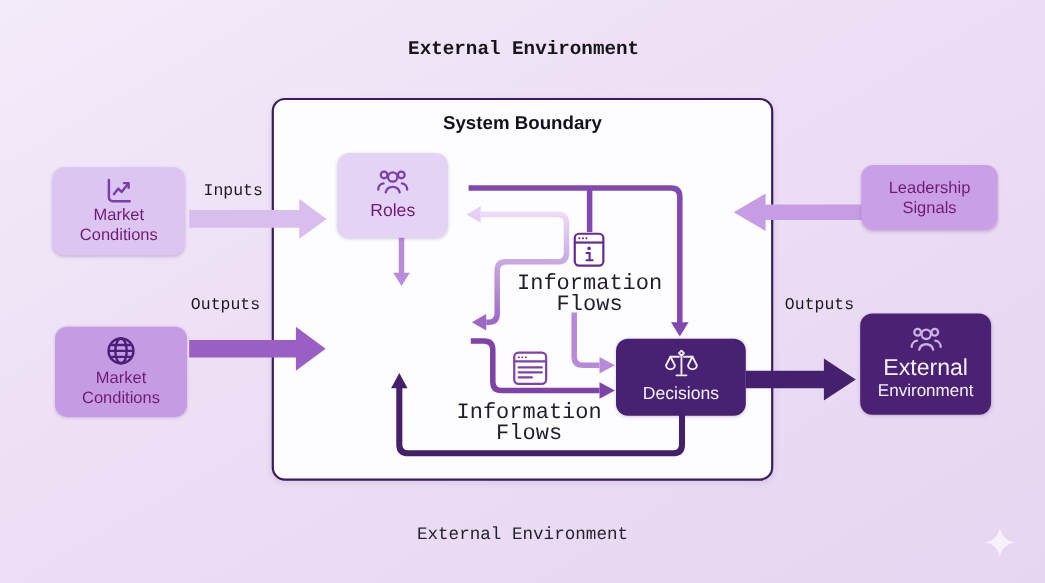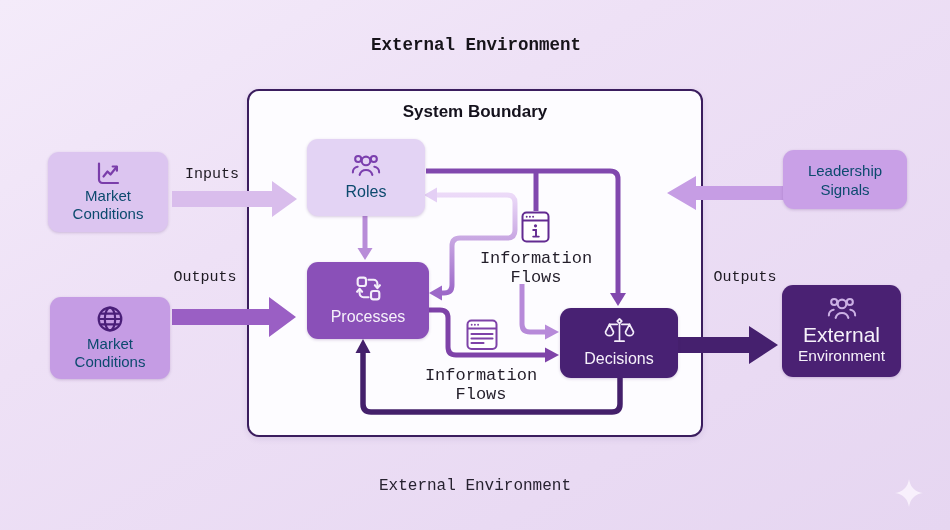--- a/index.html
+++ b/index.html
@@ -18,31 +18,31 @@
     box-sizing:border-box;z-index:1;
     box-shadow:0 2px 6px rgba(59,29,94,.10);
   }
   .boundary-title{margin-top:11px;text-align:center;font-size:17px;font-weight:700;color:#14111c;}
   .overlay{position:absolute;left:0;top:0;z-index:3;pointer-events:none;}
   .node{
     position:absolute;z-index:4;border-radius:11px;box-sizing:border-box;
     display:flex;flex-direction:column;align-items:center;justify-content:center;
     text-align:center;box-shadow:0 1px 3px rgba(76,33,115,.22);
   }
-  .node .lbl{font-size:15px;line-height:20px;color:#0c4a6e;font-weight:400;}
+  .node .lbl{font-size:15px;line-height:20px;color:#701a75;font-weight:400;}
   .node .lbl-big{font-size:16px;line-height:21px;margin-top:3px;}
   .node-light{background:#e3d3f4;}
   .node-mktop{background:#dcc5f0;}
   .node-mkbot{background:#c59ce4;}
   .node-lead{background:#c9a0e7;}
   .node-med{background:#8a50b8;}
   .node-dark{background:#482173;}
   .txt-light{color:#f6f1fa !important;}
   .edge-label{position:absolute;z-index:5;font-size:15px;font-weight:500;color:#1d1922;white-space:nowrap;}
-  .info-label{position:absolute;z-index:5;font-size:17px;font-weight:500;color:#231e2a;line-height:19px;text-align:center;}
+  .info-label{position:absolute;z-index:5;font-size:20px;font-weight:500;color:#231e2a;line-height:19px;text-align:center;}
   .icon{display:block;}
 </style>
 </head>
 <body>
 
 <div class="stage">
 
   <div class="abs ctr title-top" style="left:476px;top:45px;">External Environment</div>
 
   <div class="boundary">
@@ -132,42 +132,31 @@
       <circle cx="6.5" cy="5.8" r="2.9" fill="none" stroke="#cbb0e4" stroke-width="2"></circle>
       <circle cx="21.5" cy="5.8" r="2.9" fill="none" stroke="#cbb0e4" stroke-width="2"></circle>
       <circle cx="14" cy="7.6" r="4.1" fill="none" stroke="#cbb0e4" stroke-width="2"></circle>
       <path d="M7.9,21 a6.3,6.3 0 0 1 12.2,0" fill="none" stroke="#cbb0e4" stroke-width="2" stroke-linecap="round"></path>
       <path d="M1.4,18.6 a5.6,5.2 0 0 1 4.6,-5.4 M26.6,18.6 a5.6,5.2 0 0 0 -4.6,-5.4" fill="none" stroke="#cbb0e4" stroke-width="2" stroke-linecap="round"></path>
     </svg>
     <div class="lbl txt-light" style="font-size:21px;line-height:21px;margin-top:3px">External</div>
     <div class="lbl txt-light" style="font-size:15.5px;line-height:21px">Environment</div>
   </div>
 
-  <div class="node node-light" style="left:307px;top:139px;width:118px;height:77px;">
+  <div class="node node-light" style="left:307px;top:139px;width:100px;height:77px;">
     <svg class="icon" width="30" height="25" viewBox="0 0 28 24">
       <circle cx="6.5" cy="5.8" r="2.9" fill="none" stroke="#7b3fae" stroke-width="2"></circle>
       <circle cx="21.5" cy="5.8" r="2.9" fill="none" stroke="#7b3fae" stroke-width="2"></circle>
       <circle cx="14" cy="7.6" r="4.1" fill="none" stroke="#7b3fae" stroke-width="2"></circle>
       <path d="M7.9,21 a6.3,6.3 0 0 1 12.2,0" fill="none" stroke="#7b3fae" stroke-width="2" stroke-linecap="round"></path>
       <path d="M1.4,18.6 a5.6,5.2 0 0 1 4.6,-5.4 M26.6,18.6 a5.6,5.2 0 0 0 -4.6,-5.4" fill="none" stroke="#7b3fae" stroke-width="2" stroke-linecap="round"></path>
     </svg>
     <div class="lbl lbl-big">Roles</div>
   </div>
 
-  <div class="node node-med" style="left:307px;top:262px;width:122px;height:77px;">
-    <svg class="icon" width="29" height="29" viewBox="0 0 30 30">
-      <rect x="3.8" y="3.8" width="8.6" height="8.6" rx="2.4" fill="none" stroke="#f4eefa" stroke-width="2.2"></rect>
-      <rect x="17.6" y="17.6" width="8.6" height="8.6" rx="2.4" fill="none" stroke="#f4eefa" stroke-width="2.2"></rect>
-      <path d="M15,6 h5.2 a4,4 0 0 1 4,4 v4" fill="none" stroke="#f4eefa" stroke-width="2.2" stroke-linecap="round"></path>
-      <path d="M21.6,11.6 l2.6,3 2.6,-3" fill="none" stroke="#f4eefa" stroke-width="2.2" stroke-linecap="round" stroke-linejoin="round"></path>
-      <path d="M15,24 h-5.2 a4,4 0 0 1 -4,-4 v-4" fill="none" stroke="#f4eefa" stroke-width="2.2" stroke-linecap="round"></path>
-      <path d="M3.2,18.4 l2.6,-3 2.6,3" fill="none" stroke="#f4eefa" stroke-width="2.2" stroke-linecap="round" stroke-linejoin="round"></path>
-    </svg>
-    <div class="lbl lbl-big txt-light">Processes</div>
-  </div>
 
   <div class="node node-dark" style="left:560px;top:308px;width:118px;height:70px;align-items:center;">
     <svg class="icon" width="35" height="28" viewBox="0 0 34 28">
       <path d="M17,1.8 l2.3,2.3 -2.3,2.3 -2.3,-2.3 z" fill="none" stroke="#f4eefa" stroke-width="1.7" stroke-linejoin="round"></path>
       <path d="M7,7.3 H14.7 M19.3,7.3 H27 M17,6.4 V22.5 M12.4,24.2 h9.2" fill="none" stroke="#f4eefa" stroke-width="1.7" stroke-linecap="round"></path>
       <path d="M7,7.3 L3,15 M7,7.3 L11,15 M3,15 a4,3.7 0 0 0 8,0" fill="none" stroke="#f4eefa" stroke-width="1.7" stroke-linecap="round" stroke-linejoin="round"></path>
       <path d="M27,7.3 L23,15 M27,7.3 L31,15 M23,15 a4,3.7 0 0 0 8,0" fill="none" stroke="#f4eefa" stroke-width="1.7" stroke-linecap="round" stroke-linejoin="round"></path>
     </svg>
     <div class="lbl lbl-big txt-light">Decisions</div>
   </div>

